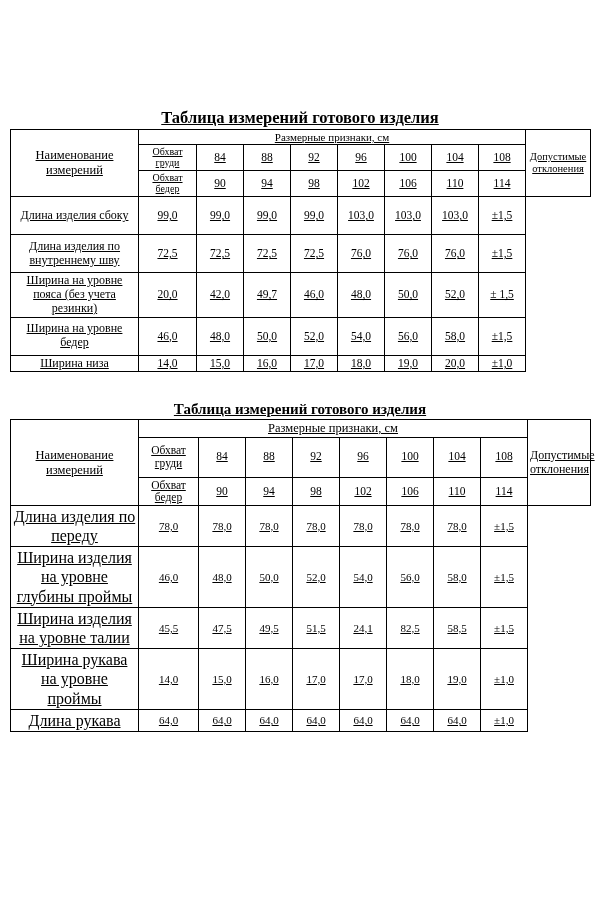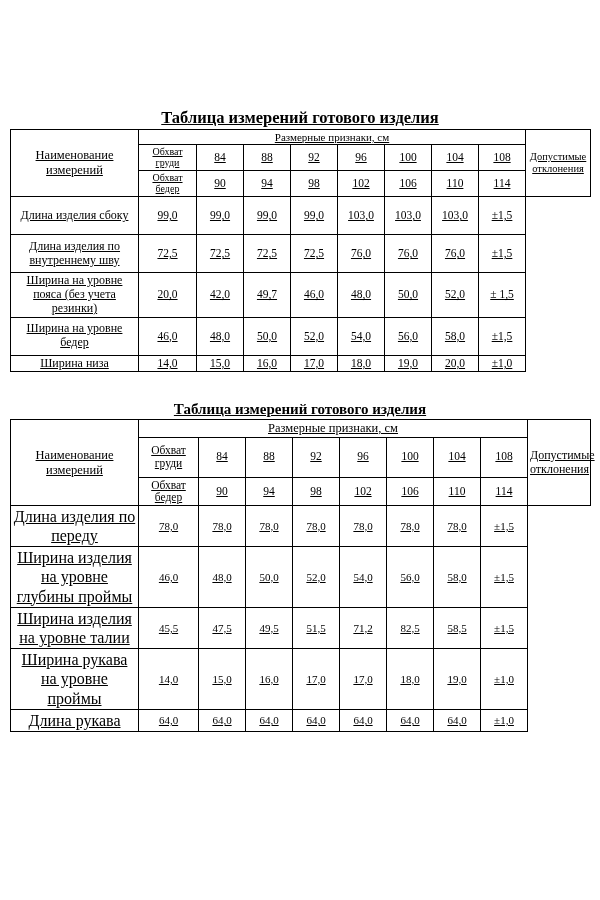--- a/index.html
+++ b/index.html
@@ -252,21 +252,21 @@
         <td class="val">56,0</td>
         <td class="val">58,0</td>
         <td class="val">±1,5</td>
       </tr>
       <tr class="row-h3">
         <td class="name-cell">Ширина изделия на уровне талии</td>
         <td class="val">45,5</td>
         <td class="val">47,5</td>
         <td class="val">49,5</td>
         <td class="val">51,5</td>
-        <td class="val">71,2</td>
+        <td class="val">24,1</td>
         <td class="val">82,5</td>
         <td class="val">58,5</td>
         <td class="val">±1,5</td>
       </tr>
       <tr class="row-h3">
         <td class="name-cell">Ширина рукава на уровне проймы</td>
         <td class="val">14,0</td>
         <td class="val">15,0</td>
         <td class="val">16,0</td>
         <td class="val">17,0</td>

